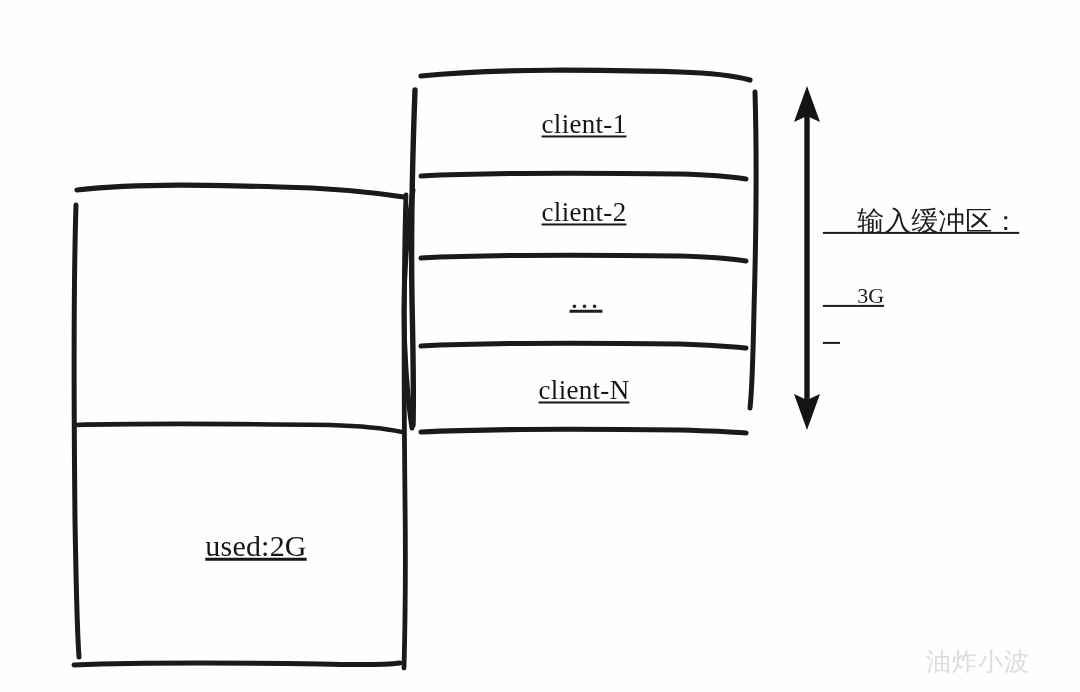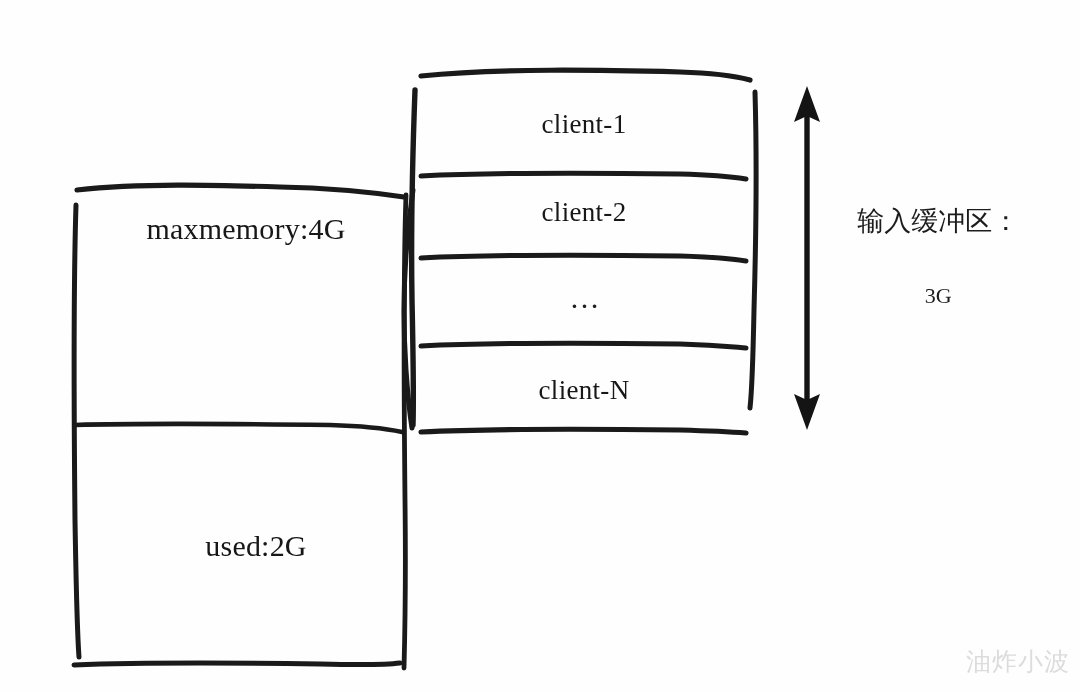--- a/index.html
+++ b/index.html
@@ -29,53 +29,53 @@
     position: absolute;
     color: #171717;
     font-family: "Liberation Serif", "DejaVu Serif", serif;
     white-space: pre;
     line-height: 1.15;
     -webkit-font-smoothing: antialiased;
   }
   .lbl-center {
     text-align: center;
     transform: translate(-50%, -50%);
+    text-decoration: underline;
   }
   .mem-label {
     font-size: 30px;
     letter-spacing: 0.2px;
   }
   .client-label {
     font-size: 27px;
     letter-spacing: 0.3px;
   }
   .ellipsis-label {
     font-size: 30px;
     letter-spacing: 3px;
     color: #202020;
   }
   .buffer-label {
     font-size: 27px;
     color: #1c1c1c;
     font-family: "DejaVu Sans", "Liberation Sans", sans-serif;
     line-height: 1.35;
-    text-align: center;
+    text-align: left;
   }
   .buffer-label .amount {
     font-family: "Liberation Serif", "DejaVu Serif", serif;
     font-size: 22px;
   }
   .watermark {
     position: absolute;
     font-family: "DejaVu Sans", "Liberation Sans", sans-serif;
     font-size: 25px;
     color: #dcdcdc;
     letter-spacing: 1px;
     user-select: none;
-    margin-left: 40px;
   }
 </style>
 </head>
 <body>
 
 <div id="canvas">
 
   <svg id="sketch" viewBox="0 0 1080 692" xmlns="http://www.w3.org/2000/svg">
 
     <g fill="none" stroke="#1a1a1a" stroke-linecap="round" stroke-linejoin="round">
@@ -110,21 +110,20 @@
       <path d="M 421,432 C 500,428 600,429 680,430 C 715,431 733,432 746,433" stroke-width="5.2"></path>
     </g>
 
     <g>
       <line x1="807" y1="96" x2="807" y2="420" stroke="#141414" stroke-width="5.4" stroke-linecap="butt"></line>
       <polygon points="807,86 820,122 807,116 794,122" fill="#141414"></polygon>
       <polygon points="807,430 820,394 807,400 794,394" fill="#141414"></polygon>
     </g>
   </svg>
 
-  <div class="lbl lbl-center mem-label" style="left:246px; top:229px;">maxmemory:4G</div>
 
   <div class="lbl lbl-center mem-label" style="left:256px; top:546px;">used:2G</div>
 
   <div class="lbl lbl-center client-label" style="left:584px; top:125px;">client-1</div>
 
   <div class="lbl lbl-center client-label" style="left:584px; top:213px;">client-2</div>
 
   <div class="lbl lbl-center ellipsis-label" style="left:586px; top:298px;">…</div>
 
   <div class="lbl lbl-center client-label" style="left:584px; top:391px;">client-N</div>

